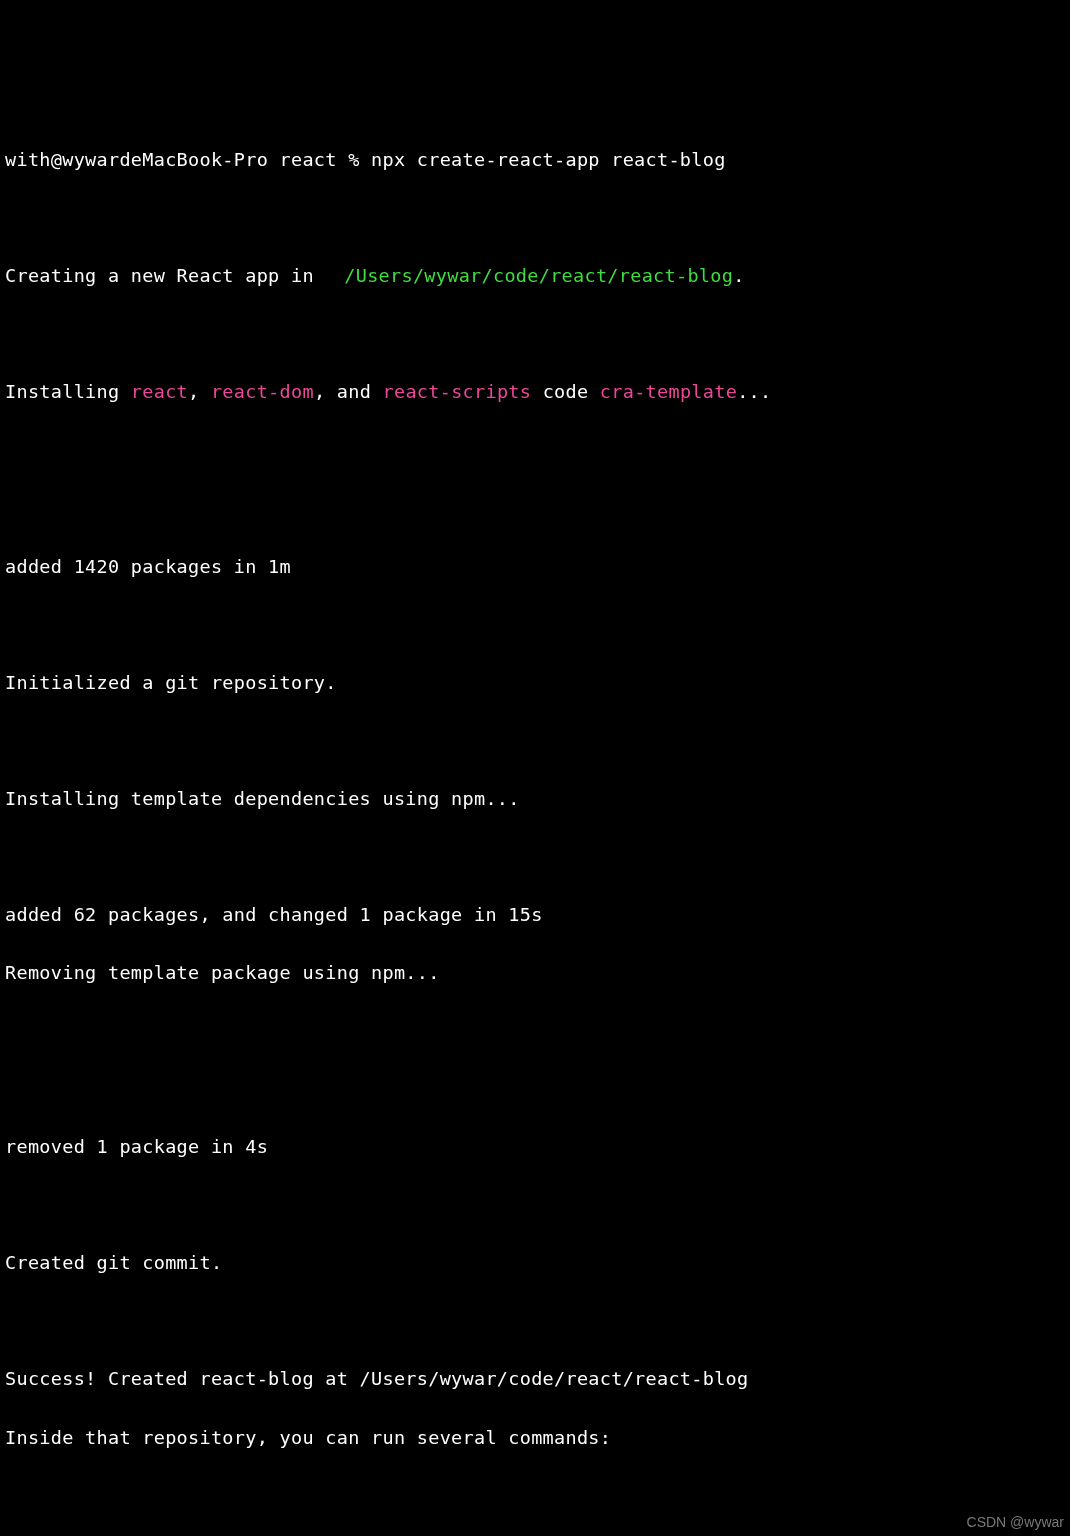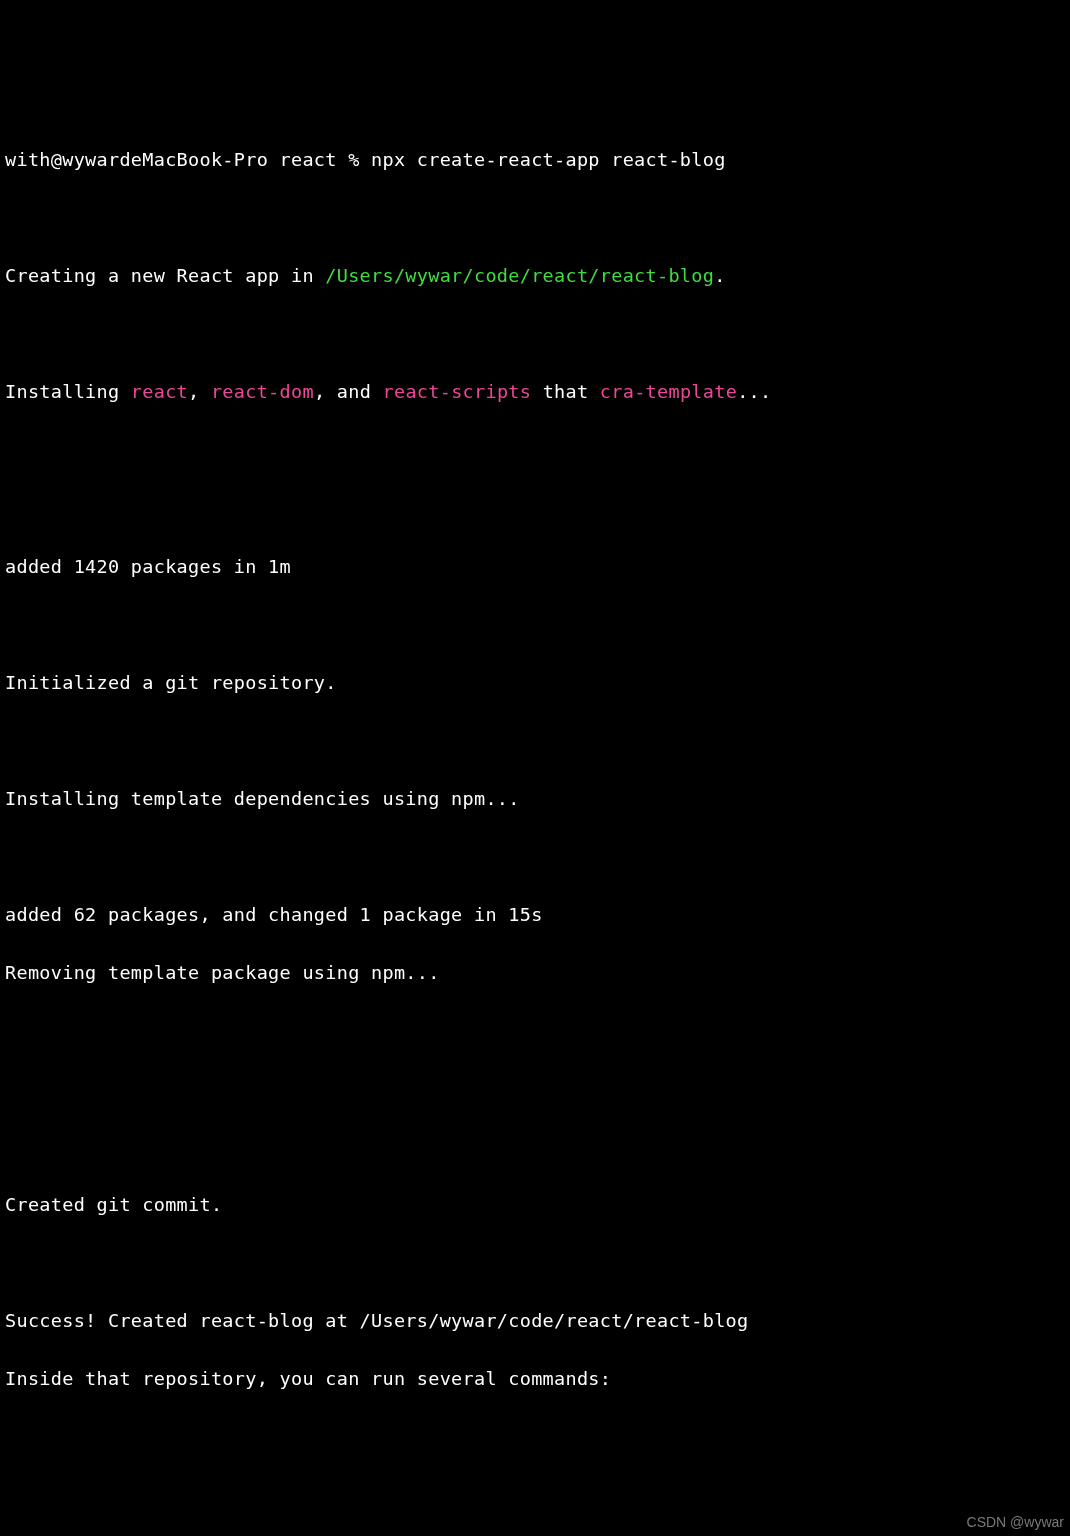--- a/index.html
+++ b/index.html
@@ -21,20 +21,21 @@
       letter-spacing: 0.3px;
     }
     .term {
       font-weight: 500;
     }
     .cyan {
       color: #ec4899;
     }
     .green {
       color: #3fdd3f;
+      margin-left: 19px;
     }
     .watermark {
       position: absolute;
       bottom: 2px;
       right: 6px;
       font-size: 14px;
       color: #7a7a7a;
       font-family: Arial, sans-serif;
       letter-spacing: 0;
     }
@@ -45,33 +46,34 @@
 </head>
 <body>
 
 
 
 <div class="term">
 <span class="line"><span>with@wywardeMacBook-Pro react % npx create-react-app react-blog</span></span>
 <span class="line"> </span>
 <span class="line"><span>Creating a new React app in </span><span class="green">/Users/wywar/code/react/react-blog</span><span>.</span></span>
 <span class="line"> </span>
-<span class="line"><span>Installing </span><span class="cyan">react</span><span>, </span><span class="cyan">react-dom</span><span>, and </span><span class="cyan">react-scripts</span><span> that </span><span class="cyan">cra-template</span><span>...</span></span>
+<span class="line"><span>Installing </span><span class="cyan">react</span><span>, </span><span class="cyan">react-dom</span><span>, and </span><span class="cyan">react-scripts</span><span> code </span><span class="cyan">cra-template</span><span>...</span></span>
 <span class="line"> </span>
 <span class="line"> </span>
 <span class="line">added 1420 packages in 1m</span>
 <span class="line"> </span>
 <span class="line">Initialized a git repository.</span>
 <span class="line"> </span>
 <span class="line">Installing template dependencies using npm...</span>
 <span class="line"> </span>
 <span class="line">added 62 packages, and changed 1 package in 15s</span>
 <span class="line">Removing template package using npm...</span>
 <span class="line"> </span>
 <span class="line"> </span>
+<span class="line">removed 1 package in 4s</span>
 <span class="line"> </span>
 <span class="line">Created git commit.</span>
 <span class="line"> </span>
 <span class="line">Success! Created react-blog at /Users/wywar/code/react/react-blog</span>
 <span class="line">Inside that repository, you can run several commands:</span>
 
 
 
 
 

